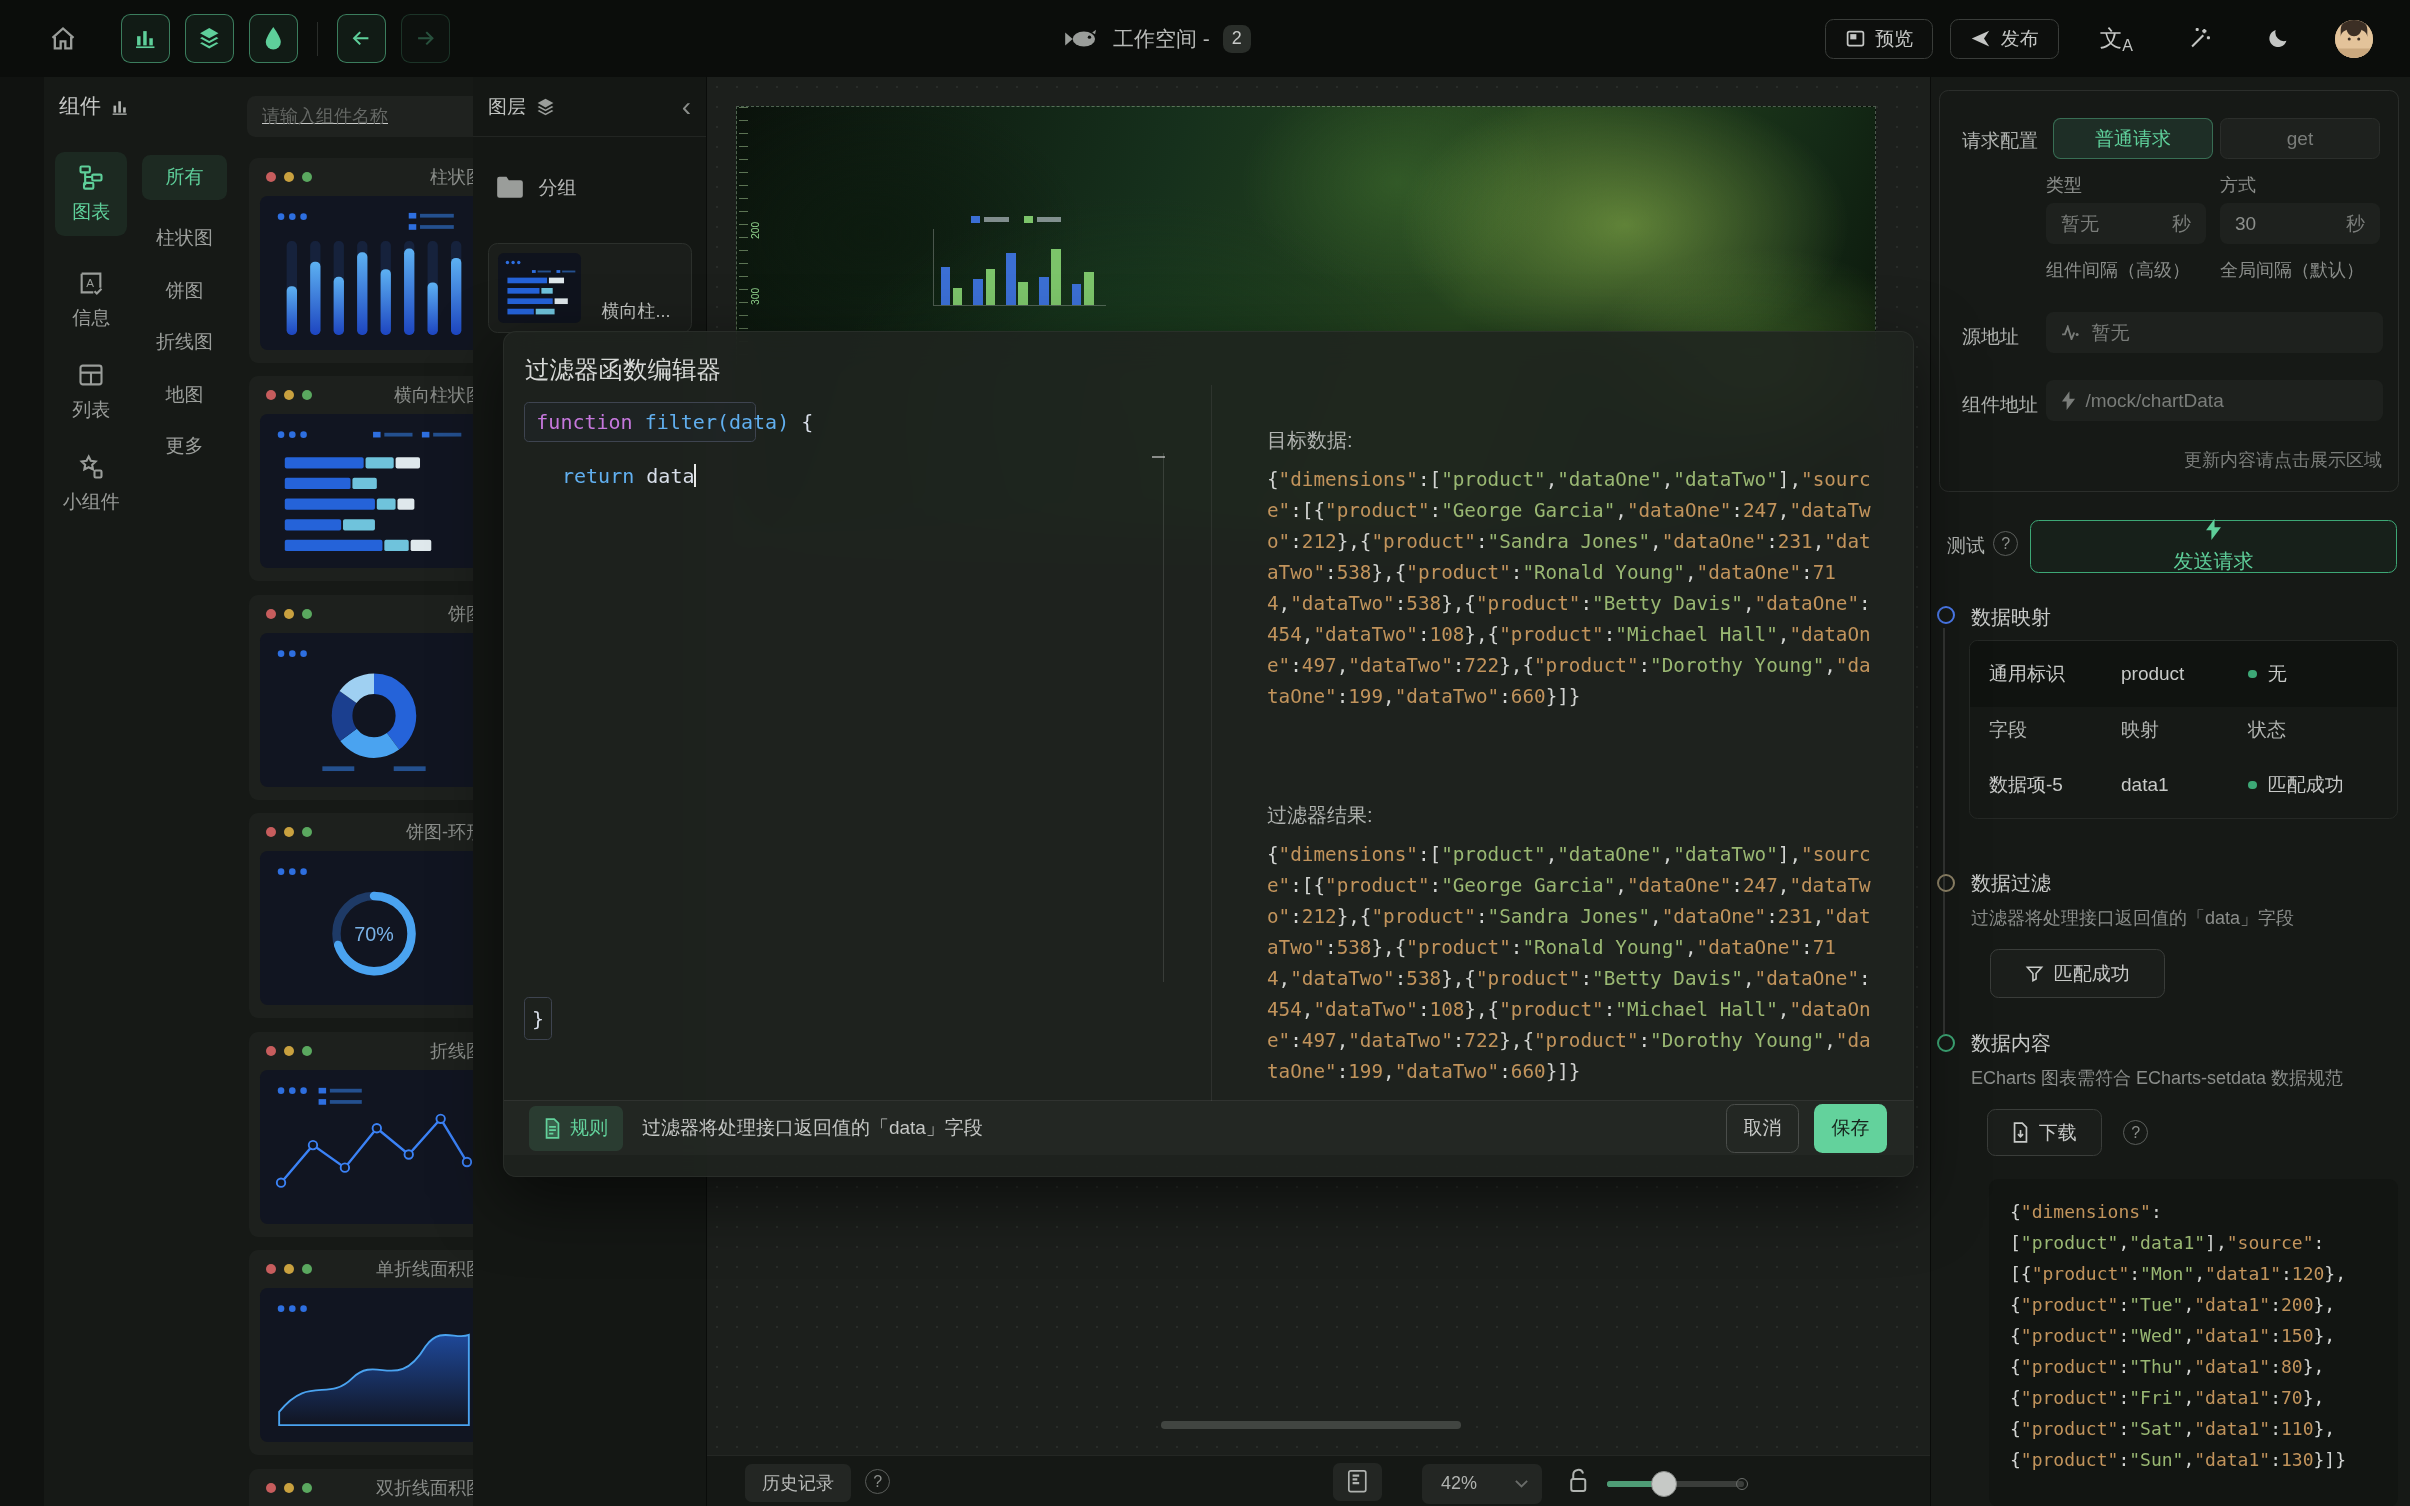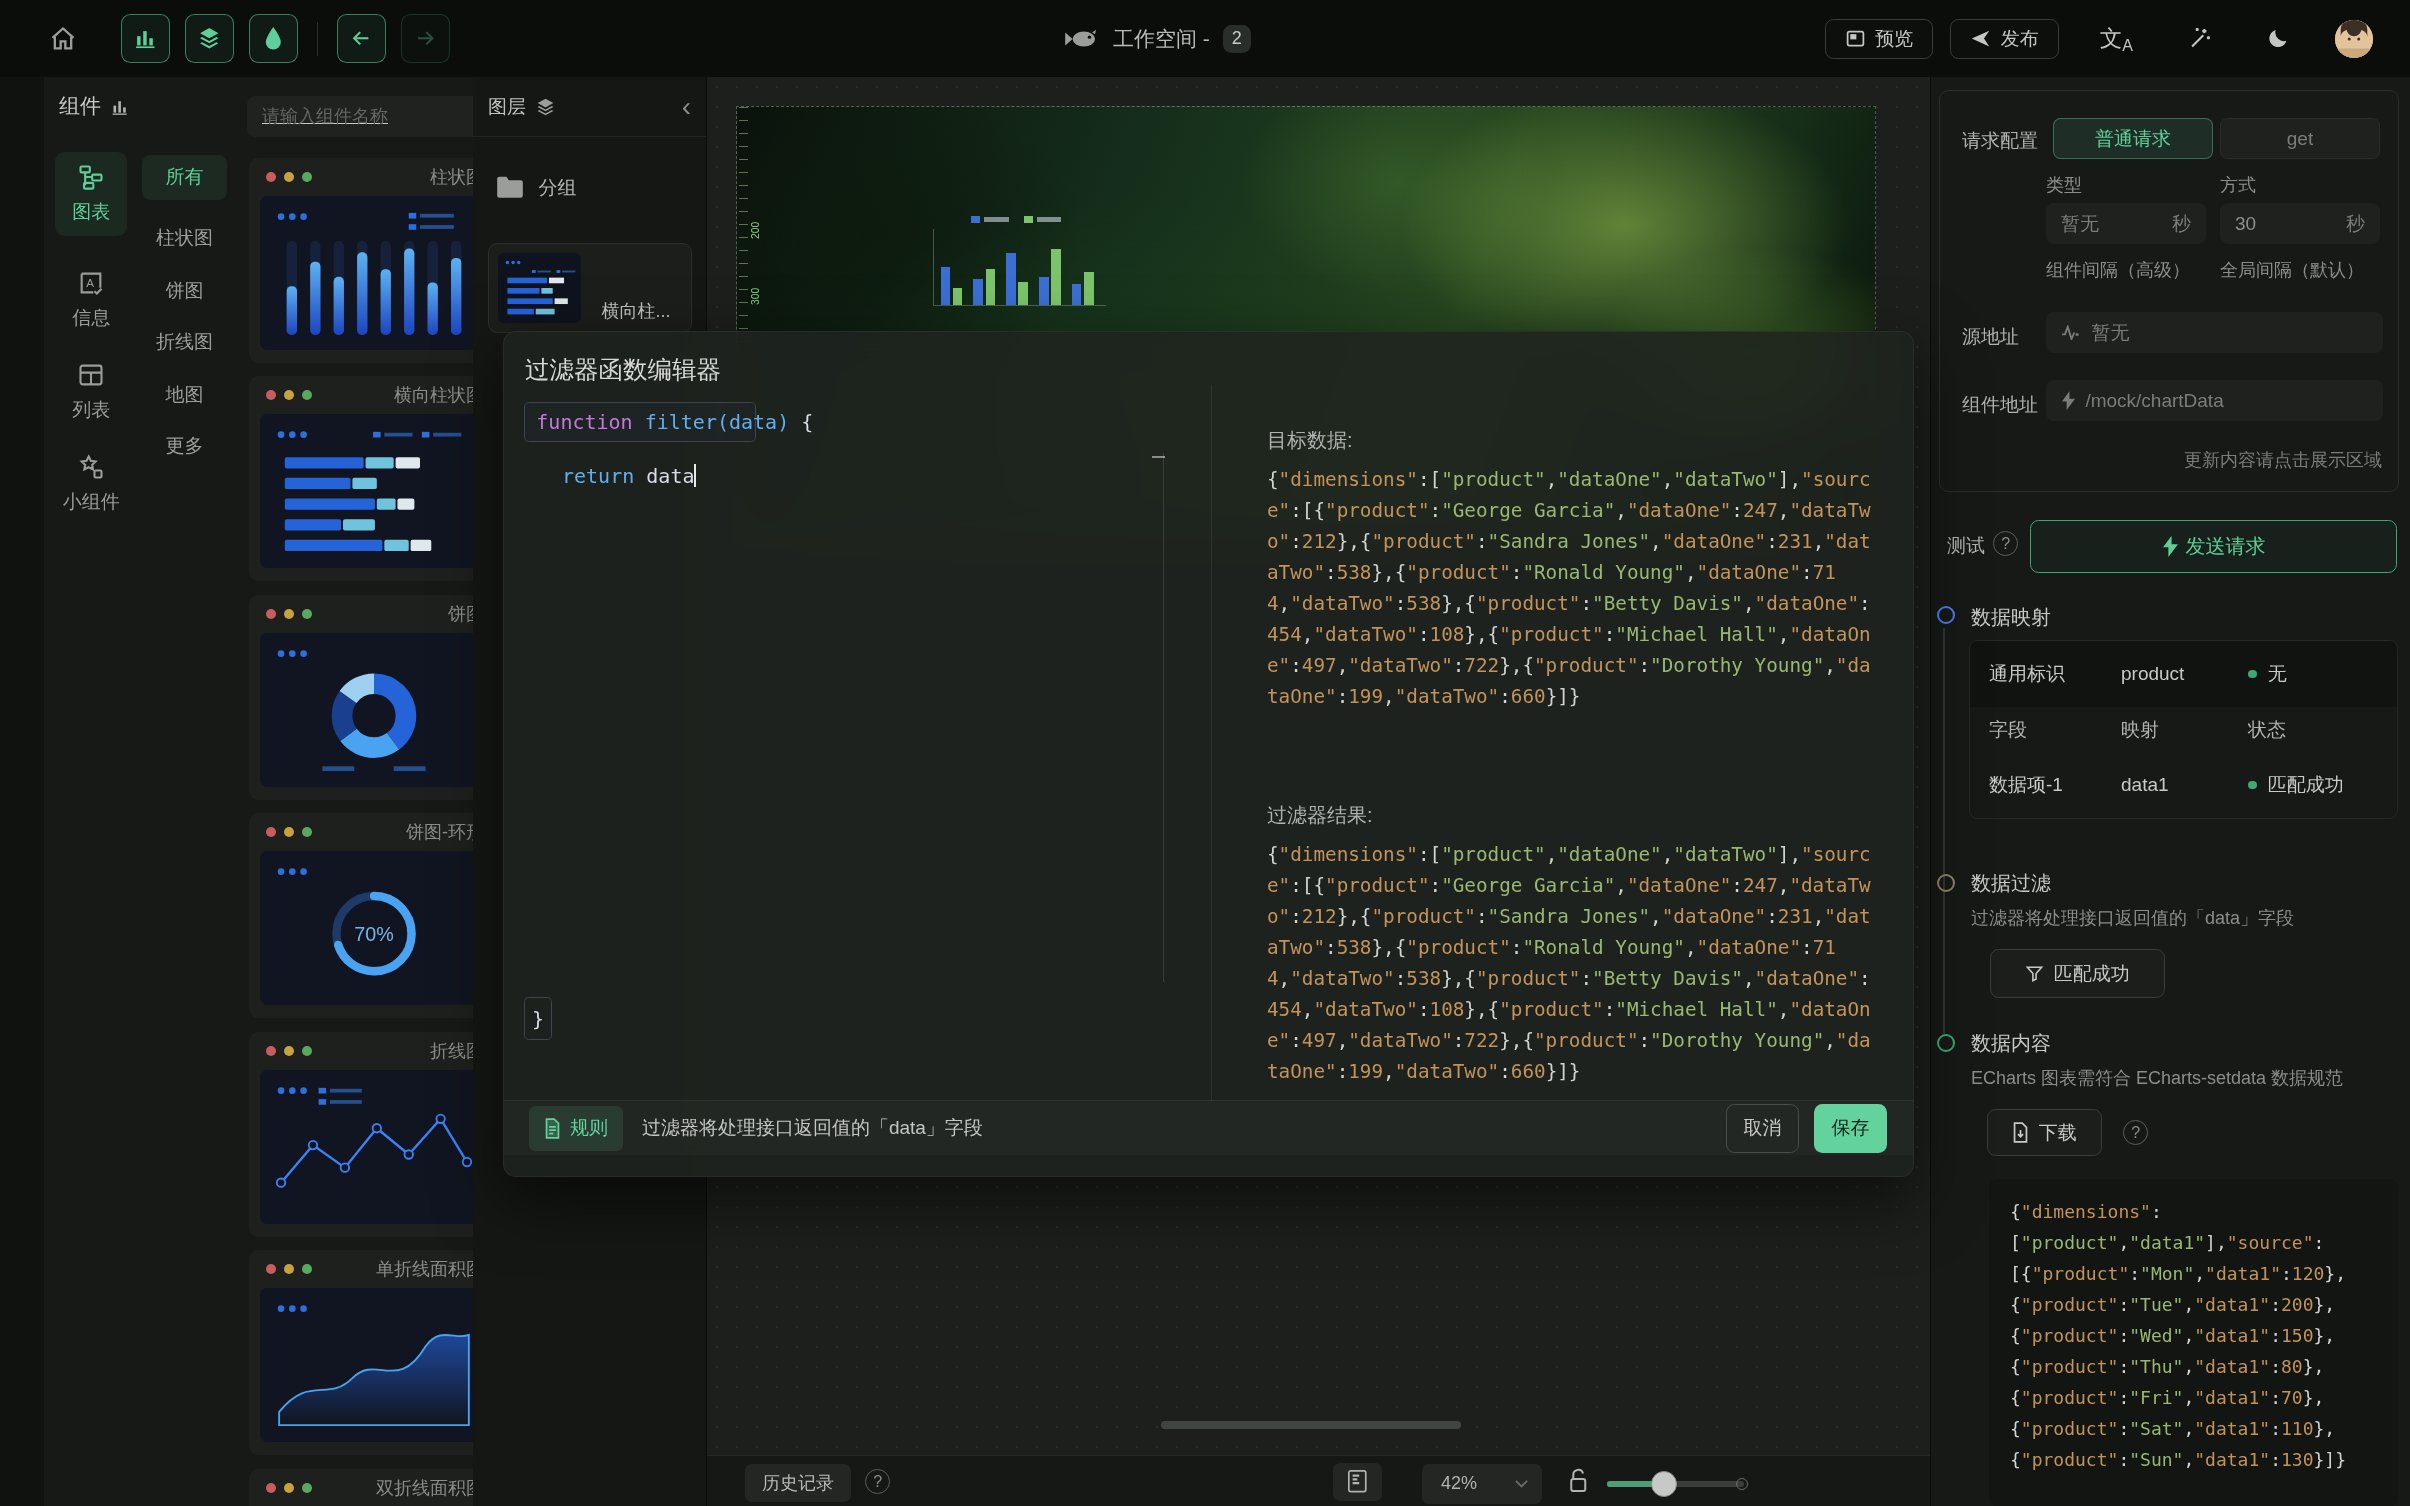--- a/index.html
+++ b/index.html
@@ -91,21 +91,21 @@
   .rp-label{color:#b0b3b0;}
   .rp-sub{color:#8a8d8a;font-size:18px;}
   .chip{height:41px;border-radius:7.5px;background:#1e211e;border:0.9px solid #2b2e2b;color:#7a7d7a;
         display:flex;align-items:center;justify-content:center;font-size:19px;cursor:pointer;}
   .chip.green{background:#1e2e26;border-color:rgba(94,207,154,.4);color:#5ecf9a;margin-left:7px;}
   .rp-input{height:41px;border-radius:7.5px;background:#1e211e;color:#7a7d7a;display:flex;align-items:center;
             padding:0 15px;gap:9.4px;font-size:19px;cursor:text;}
   .rp-input .unit{margin-left:auto;}
   .rp-hint{color:#7a7d7a;font-size:18px;}
   .send-btn{left:99px;top:443px;width:367px;height:53px;border:0.9px solid #3da876;border-radius:8.5px;color:#5ecf9a;
-            background:rgba(61,168,118,.05);display:flex;align-items:center;justify-content:center;gap:7px;font-size:20px;cursor:pointer;}
+            background:rgba(61,168,118,.05);display:flex;align-items:center;justify-content:center;gap:7px;font-size:20px;cursor:pointer;flex-direction:column;}
   .tl-circle{width:18px;height:18px;border-radius:50%;border:2.8px solid;background:transparent;}
   .tl-line{left:12.2px;top:551px;width:1.9px;height:408px;background:#333633;}
   .sec-title{color:#c8cac8;font-size:20px;}
   .map-table{left:38px;top:563px;width:429px;border:0.9px solid #252825;border-radius:8.5px;overflow:hidden;font-size:19px;}
   .mt-row{display:flex;align-items:center;height:66px;padding:0 19px;}
   .mt-row.head{height:45px;color:#b0b3b0;}
   .mt-row.r1{background:#101310;}
   .mt-c1{width:132px;}
   .mt-c2{width:127px;}
   .mt-c3{display:flex;align-items:center;gap:11.3px;}
@@ -714,21 +714,21 @@
             <span class="status-dot"></span>
           <span>无</span>
           </span>
       </div>
       <div class="mt-row head">
         <span class="mt-c1">字段</span>
         <span class="mt-c2">映射</span>
         <span class="mt-c3">状态</span>
       </div>
       <div class="mt-row">
-        <span class="mt-c1">数据项-1</span>
+        <span class="mt-c1">数据项-5</span>
         <span class="mt-c2">data1</span>
         <span class="mt-c3">
             <span class="status-dot"></span>
           <span>匹配成功</span>
           </span>
       </div>
     </div>
 
     <div class="abs tl-circle" style="left:5.6px;top:797px;border-color:#8f8468"></div>
     <div class="abs sec-title" style="left:40px;top:793px">数据过滤</div>

